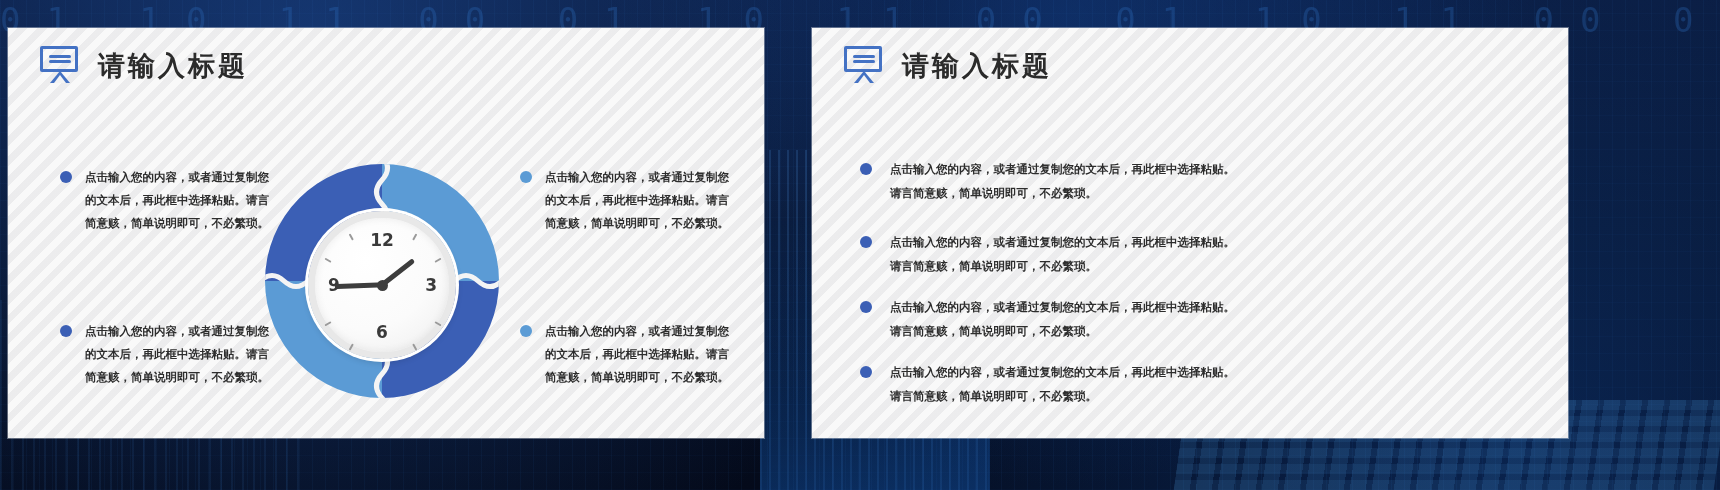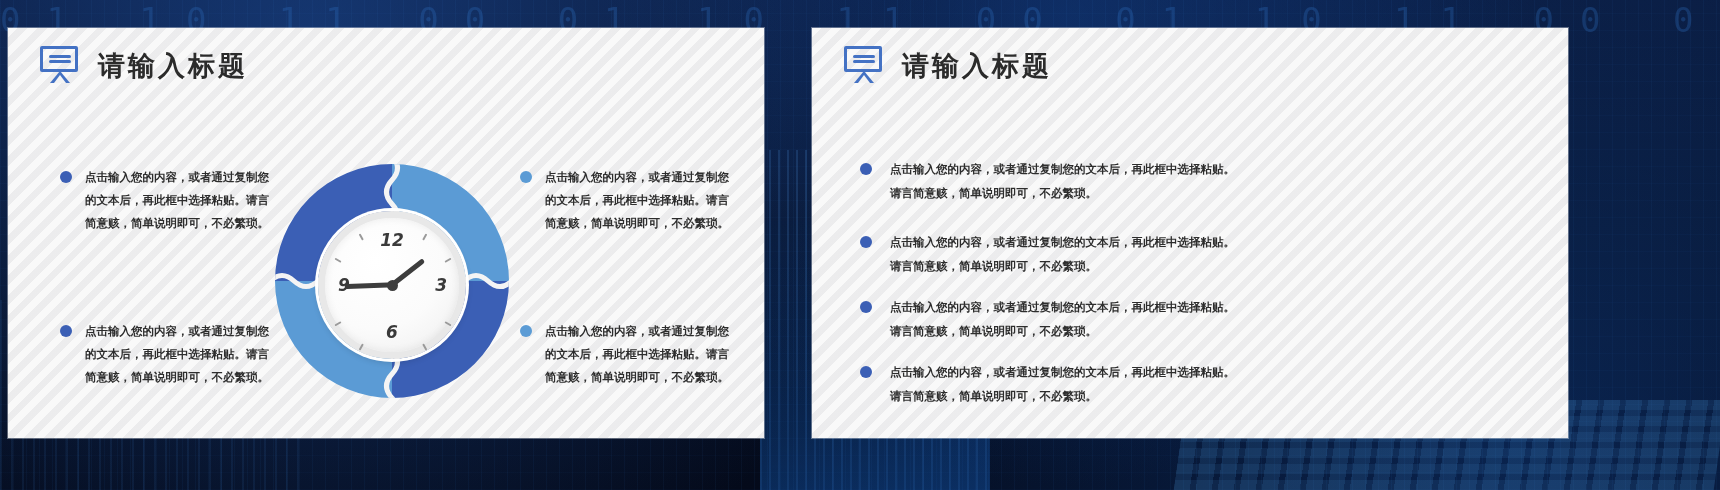--- a/index.html
+++ b/index.html
@@ -87,21 +87,21 @@
 
   
   .rb{position:absolute;display:flex;gap:18px;}
   .rb .btxt{width:345px;font-size:11.5px;line-height:2.05;}
   .rb-1{left:48px;top:130px;}
   .rb-2{left:48px;top:203px;}
   .rb-3{left:48px;top:268px;}
   .rb-4{left:48px;top:333px;}
 
   
-  .clockwrap{position:absolute;left:262px;top:128px;width:244px;height:250px;font-style:italic;}
+  .clockwrap{position:absolute;left:252px;top:128px;width:244px;height:250px;}
   .clock-face{position:absolute;left:48px;top:55px;width:148px;height:148px;border-radius:50%;
     background:radial-gradient(circle at 38% 32%, #ffffff 0%, #fbfbfb 55%, #ededed 100%);
     border:7px solid #e8e8e8;box-sizing:border-box;
     box-shadow:0 0 0 3px #ffffff, 0 3px 7px rgba(0,0,0,.18), inset 0 0 9px rgba(0,0,0,.07);}
   .num{position:absolute;font-size:17px;font-weight:bold;color:#3a3a3a;
     font-family:"DejaVu Sans",sans-serif;}
   .n12{left:50%;top:12px;transform:translateX(-50%);}
   .n3{right:12px;top:50%;transform:translateY(-50%);}
   .n6{left:50%;bottom:10px;transform:translateX(-50%);}
   .n9{left:13px;top:50%;transform:translateY(-50%);}

